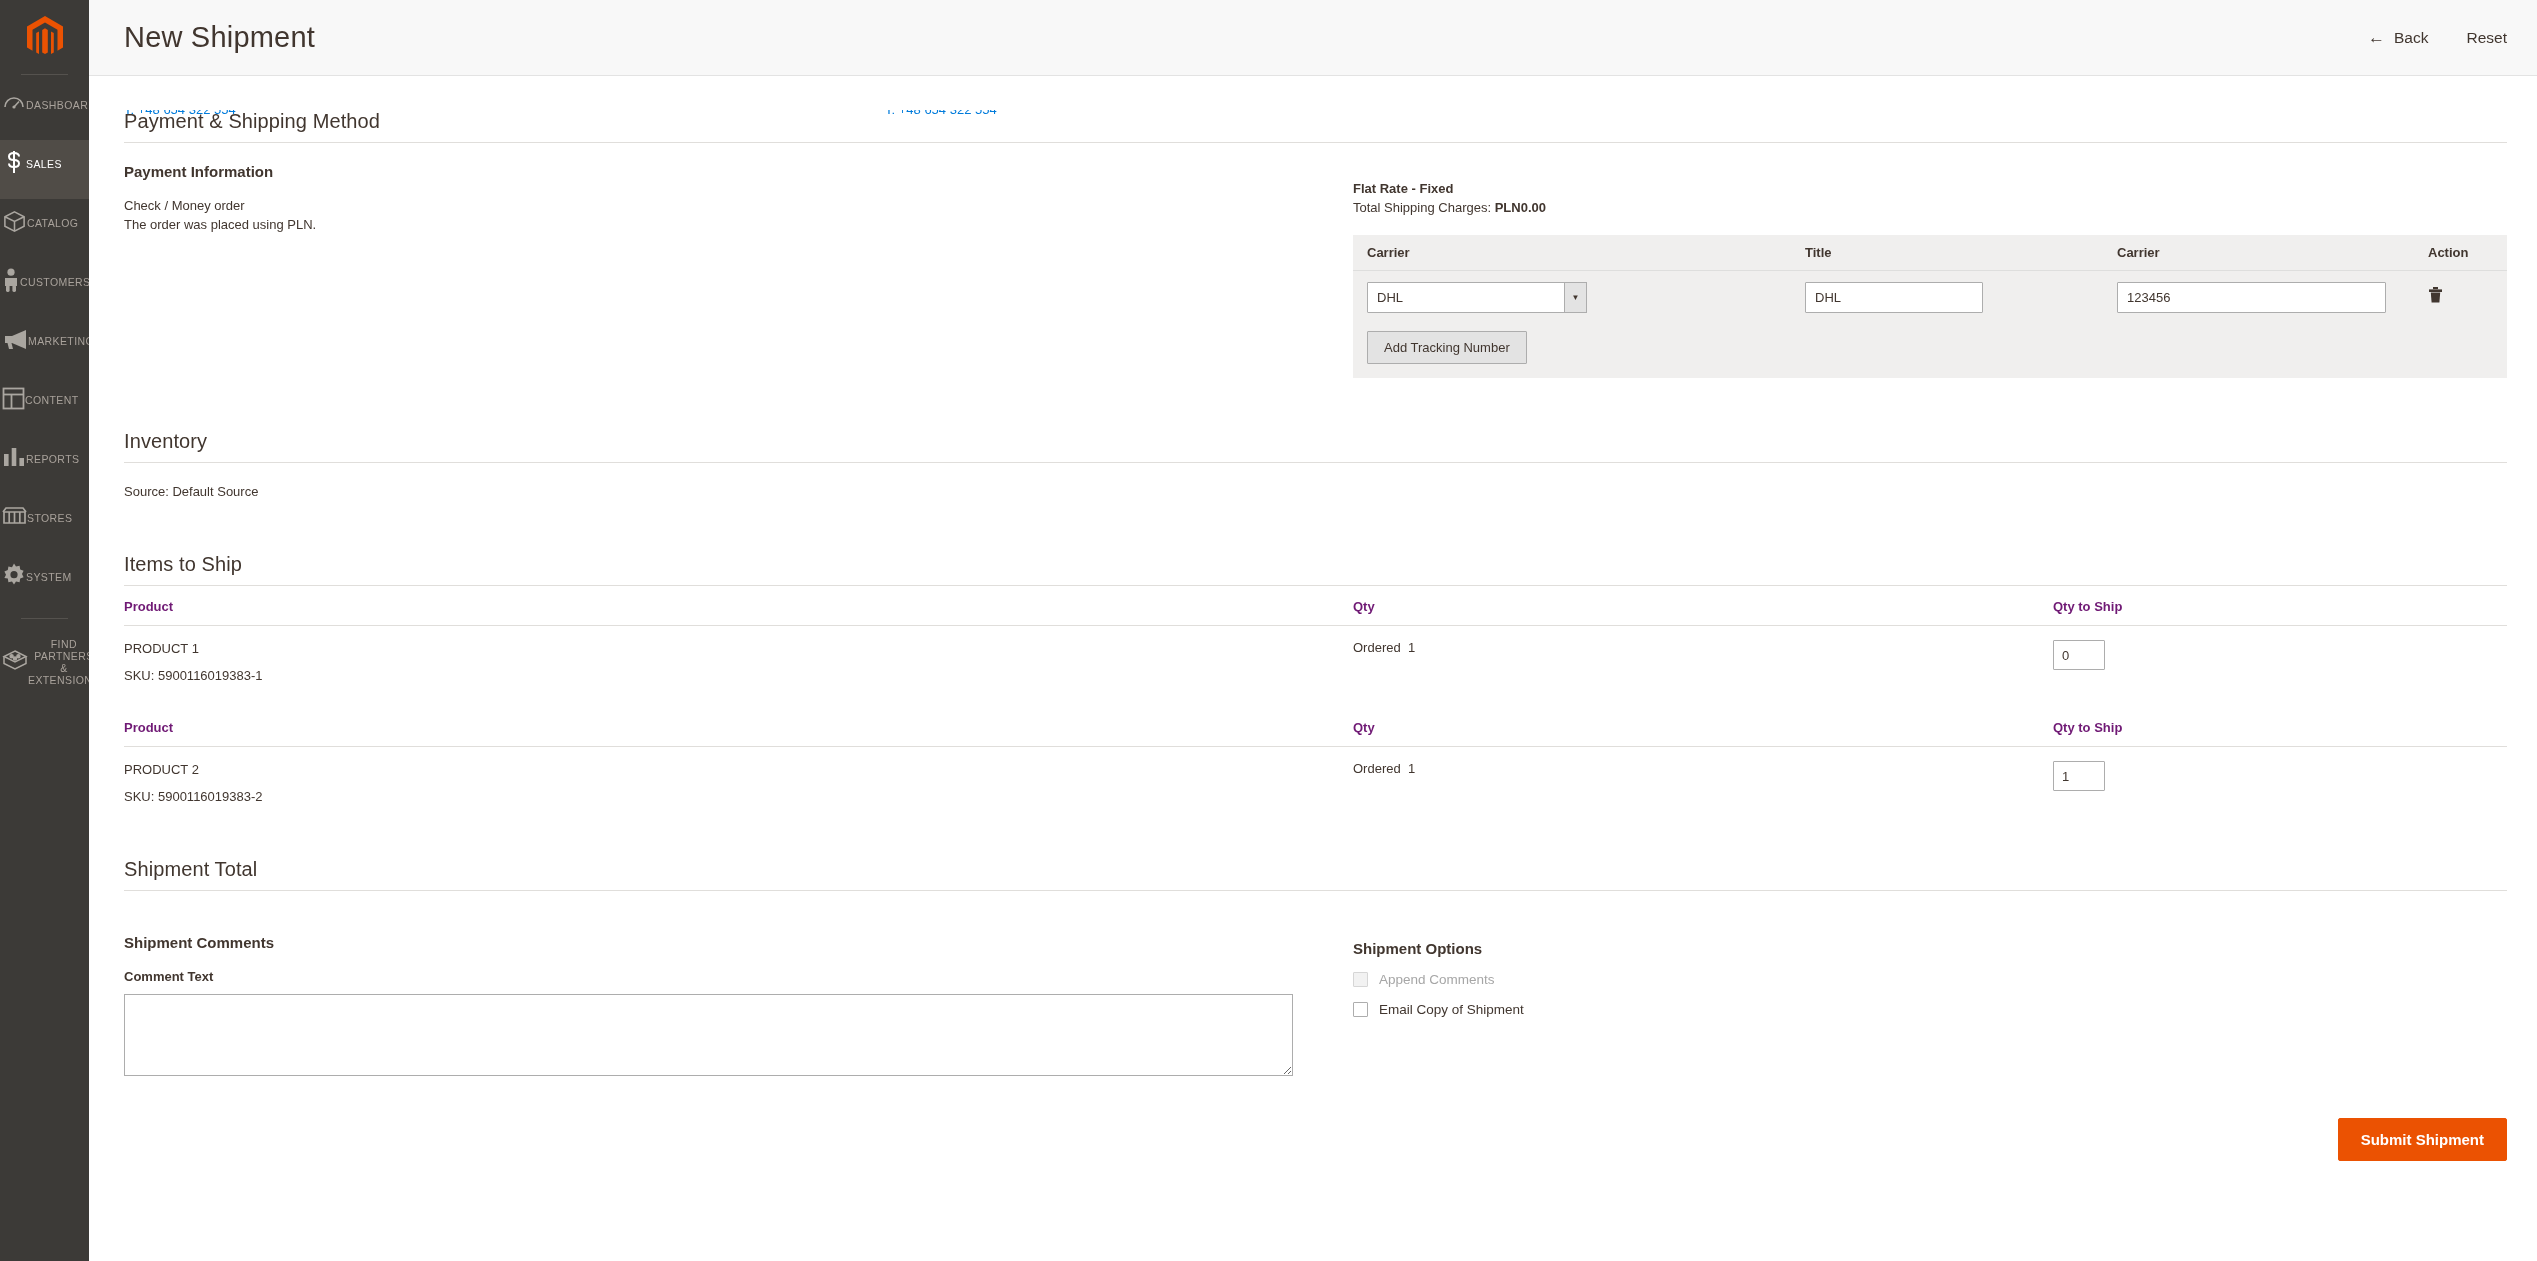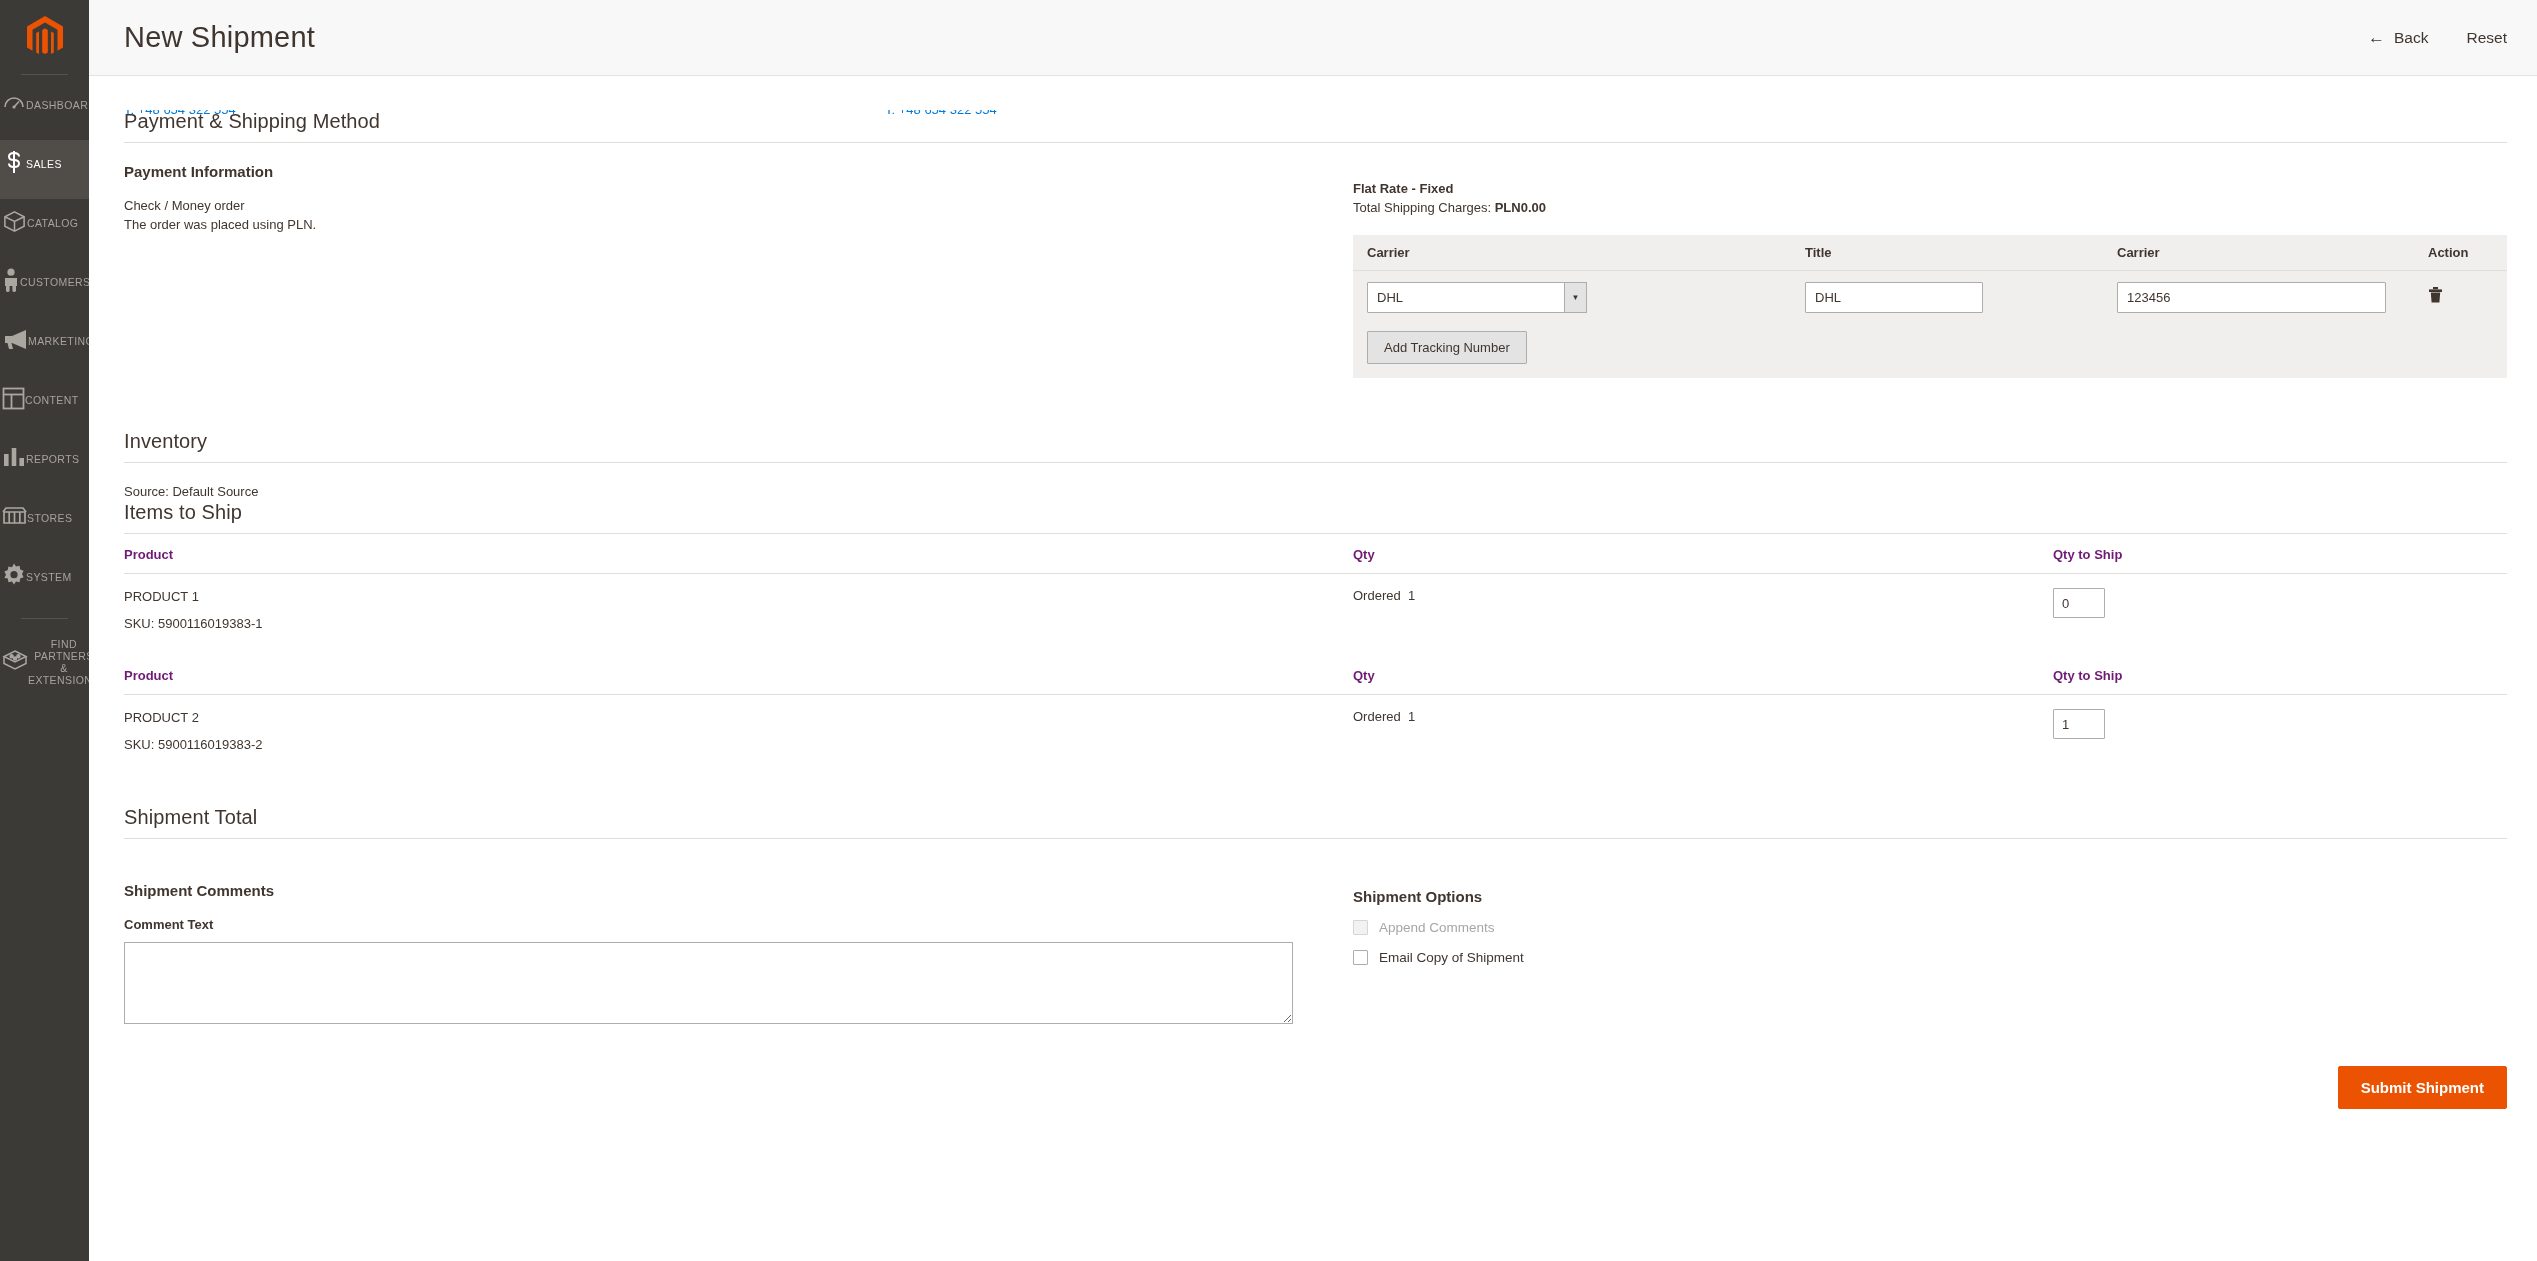--- a/index.html
+++ b/index.html
@@ -393,21 +393,21 @@
           </div>
         </div>
       </div>
     </div>
 
     <div style="margin-top:52px;">
       <h2 class="section-title">Inventory</h2>
       <div class="txt" style="margin-top:19px;">Source: Default Source</div>
     </div>
 
-    <div style="">
+    <div style="margin-top:52px;">
       <h2 class="section-title">Items to Ship</h2>
 
       <table class="items-table">
         <thead>
           <tr>
             <th class="col-product">Product</th>
             <th class="col-qty">Qty</th>
             <th class="col-qtyship">Qty to Ship</th>
           </tr>
         </thead>

